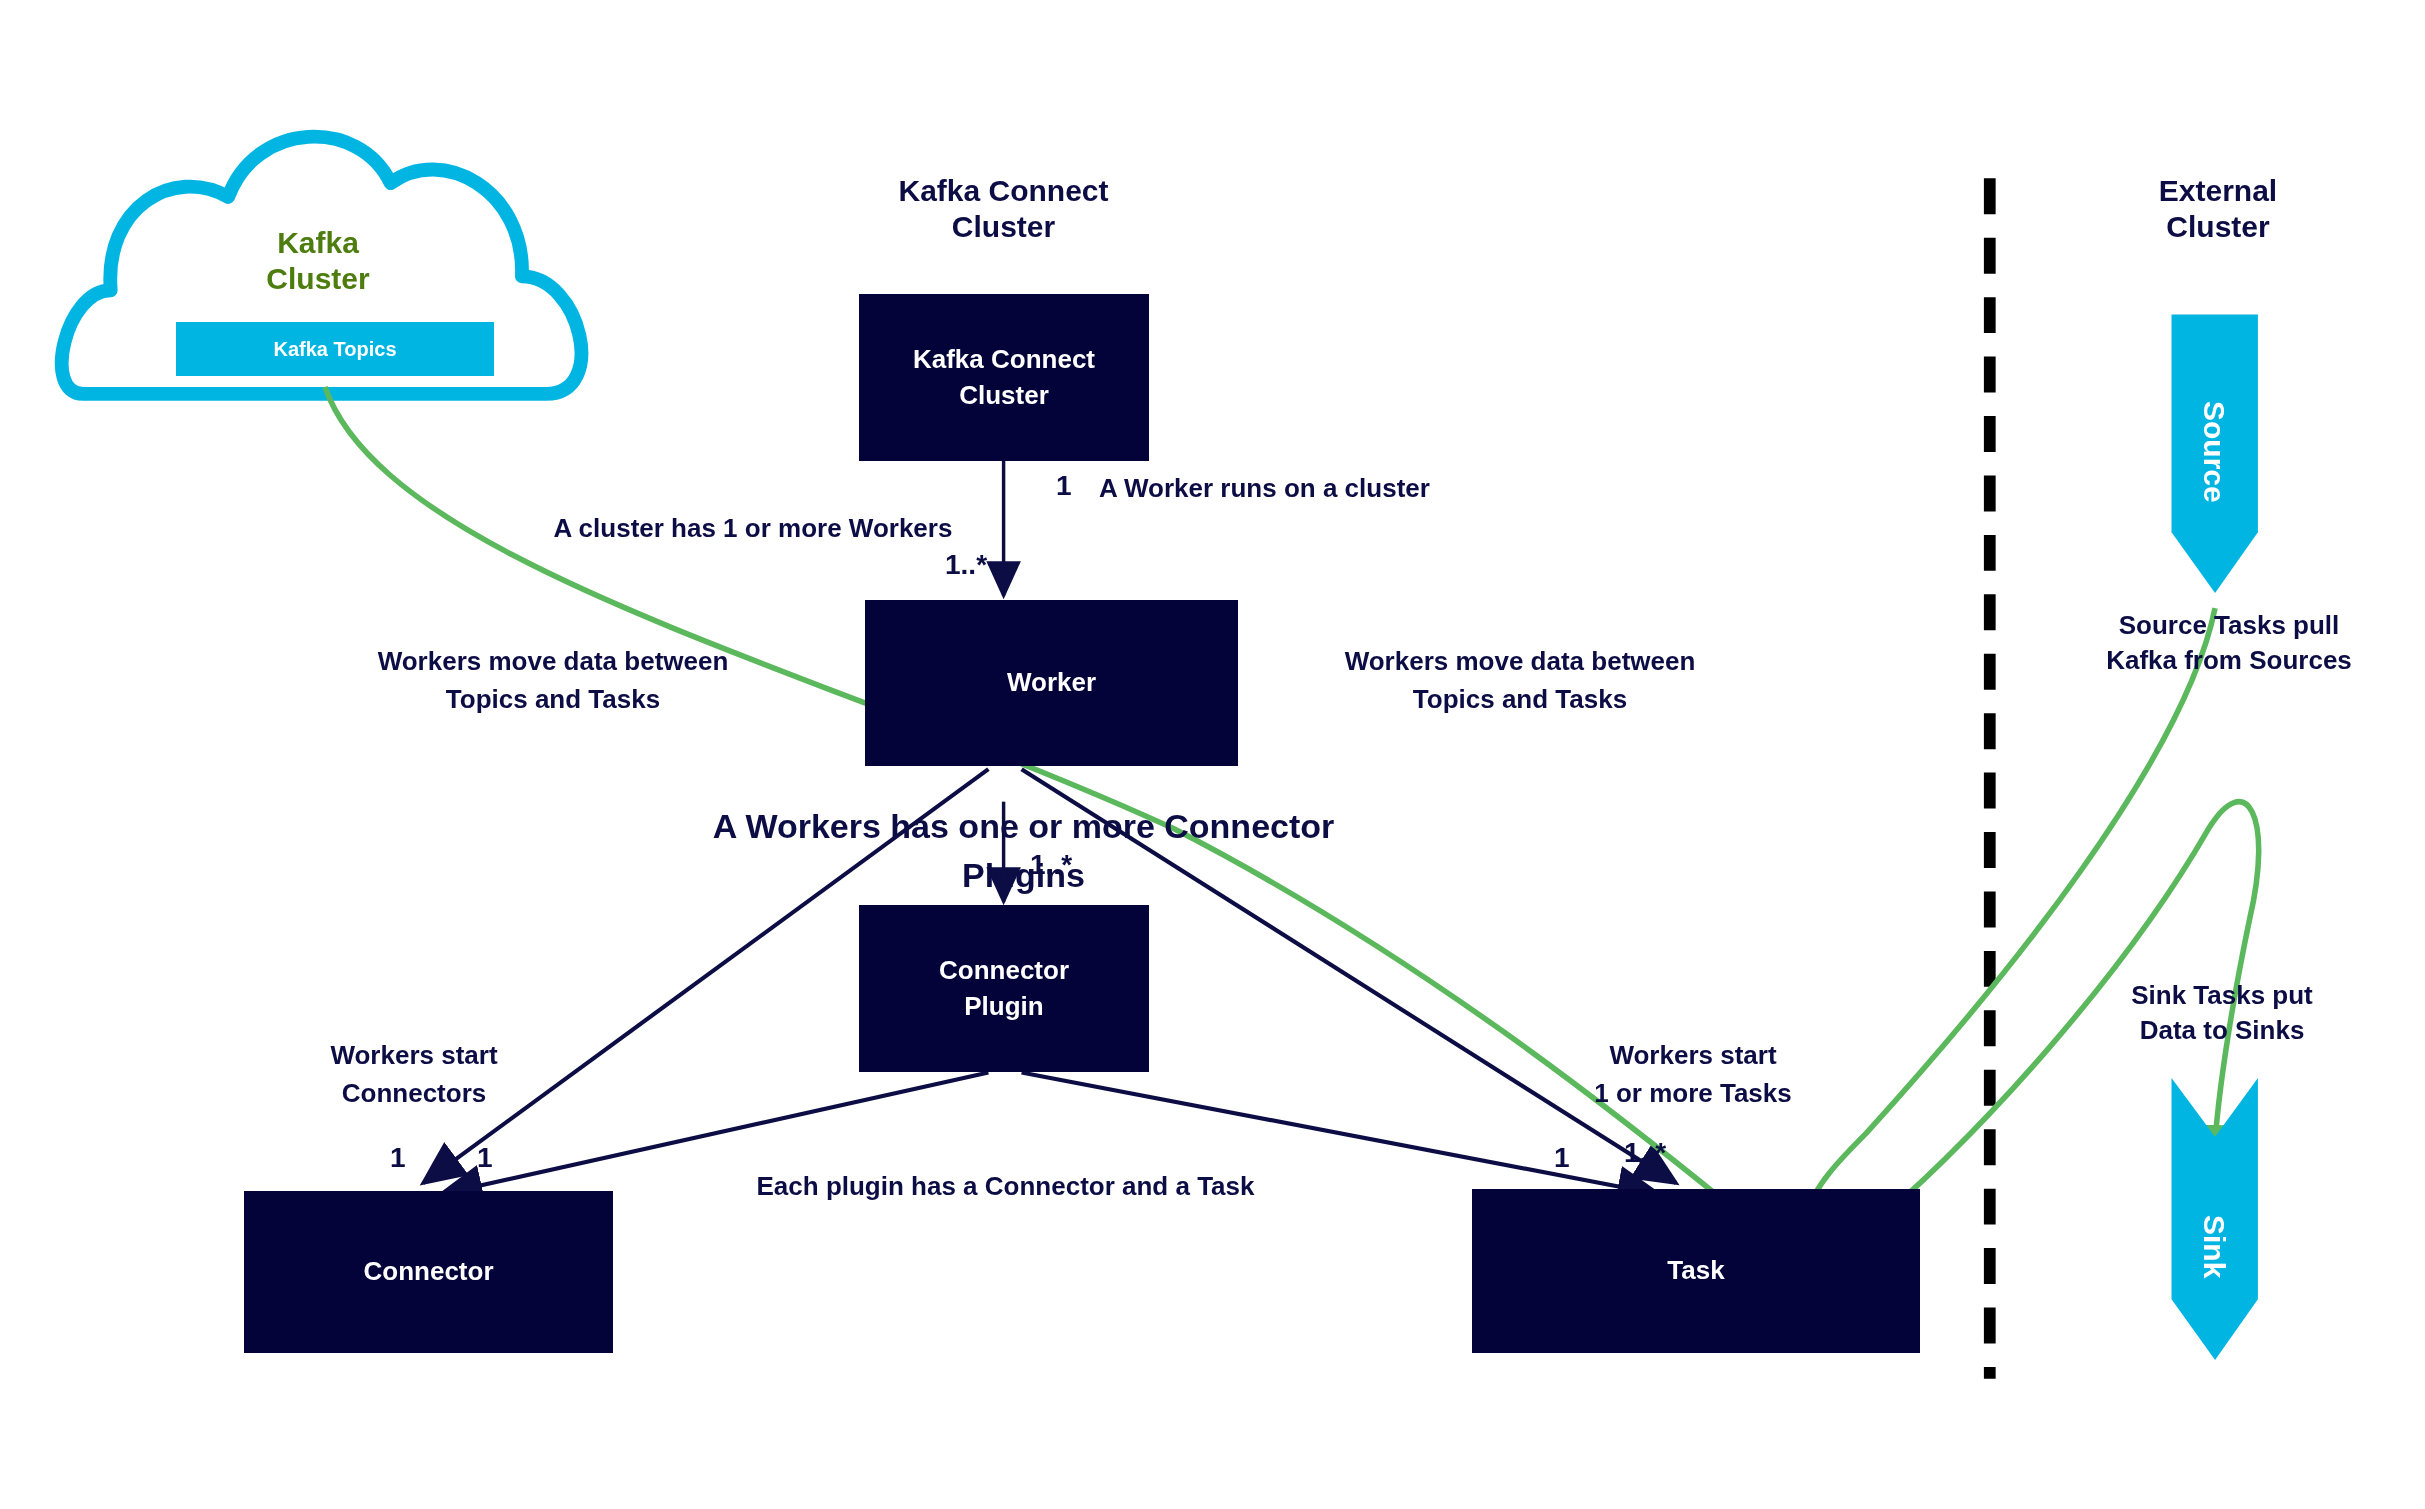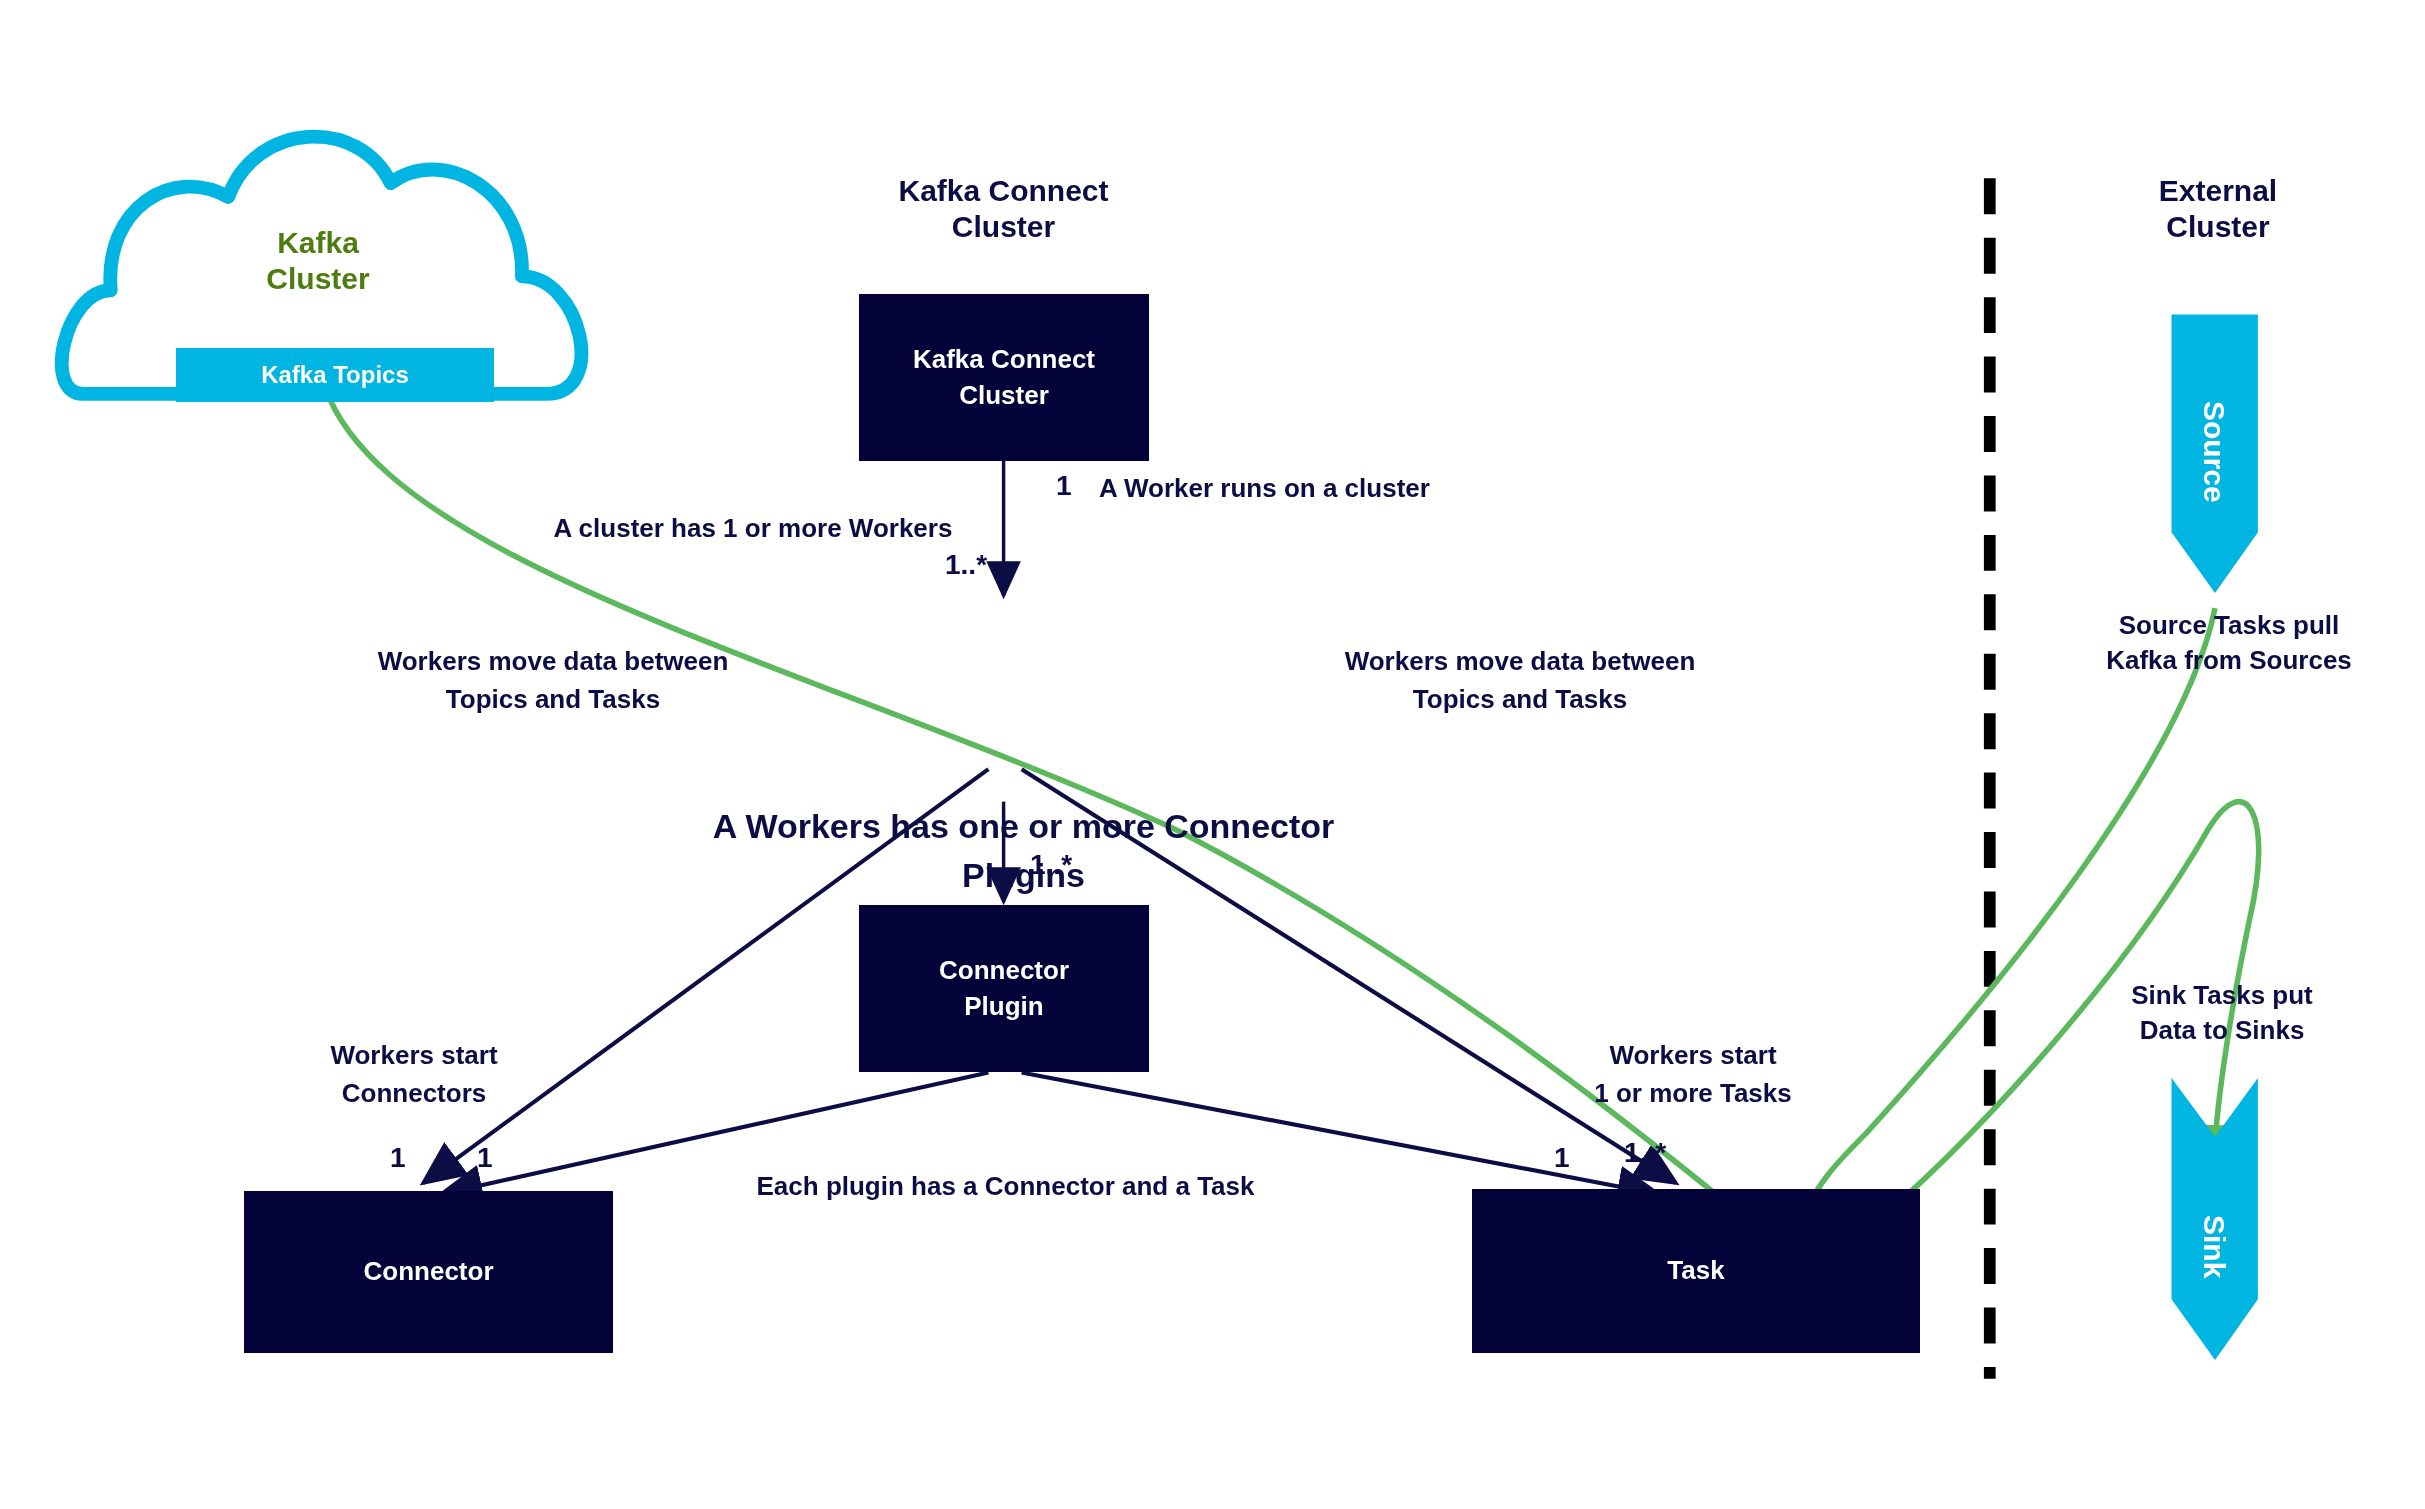--- a/index.html
+++ b/index.html
@@ -149,31 +149,32 @@
              C 3230 1450, 3205 1600, 3203 1692" fill="none" stroke="#5cb85c" stroke-width="8" marker-end="url(#green-arrow)"></path>
 
     <polygon points="3142,455 3267,455 3267,770 3205,858 3142,770" fill="#00b5e2"></polygon>
 
     <polygon points="3142,1560 3205,1645 3267,1560 3267,1880 3205,1968 3142,1880" fill="#00b5e2"></polygon>
   </svg>
 
   <div class="cloud-label" style="left:180px; top:225px; width:276px; font-size:30px;">Kafka
 Cluster</div>
 
-  <div class="topics-chip" style="left:176px; top:348px; width:318px; height:54px; font-size:24px;text-align:right;">Kafka Topics</div>
+  <div class="topics-chip" style="left:176px; top:322px; width:318px; height:54px; font-size:20px;text-align:right;">Kafka Topics</div>
 
   <div class="group-title" style="left:817px; top:173px; width:373px; font-size:30px;">Kafka Connect
 Cluster</div>
 
   <div class="group-title" style="left:2059px; top:173px; width:318px; font-size:30px;">External
 Cluster</div>
 
   <div class="node-box" style="left:859px; top:294px; width:290px; height:167px; font-size:26px;">Kafka Connect
 Cluster</div>
 
+  <div class="node-box" style="left:865px; top:600px; width:373px; height:166px; font-size:26px;">Worker</div>
 
   <div class="node-box" style="left:859px; top:905px; width:290px; height:167px; font-size:26px;">Connector
 Plugin</div>
 
   <div class="node-box" style="left:244px; top:1191px; width:369px; height:162px; font-size:26px;">Connector</div>
 
   <div class="node-box" style="left:1472px; top:1189px; width:448px; height:164px; font-size:26px;">Task</div>
 
   <div class="vert-arrow-label" style="left:2171px; top:314px; width:86px; height:276px; font-size:30px;">Source</div>
 

